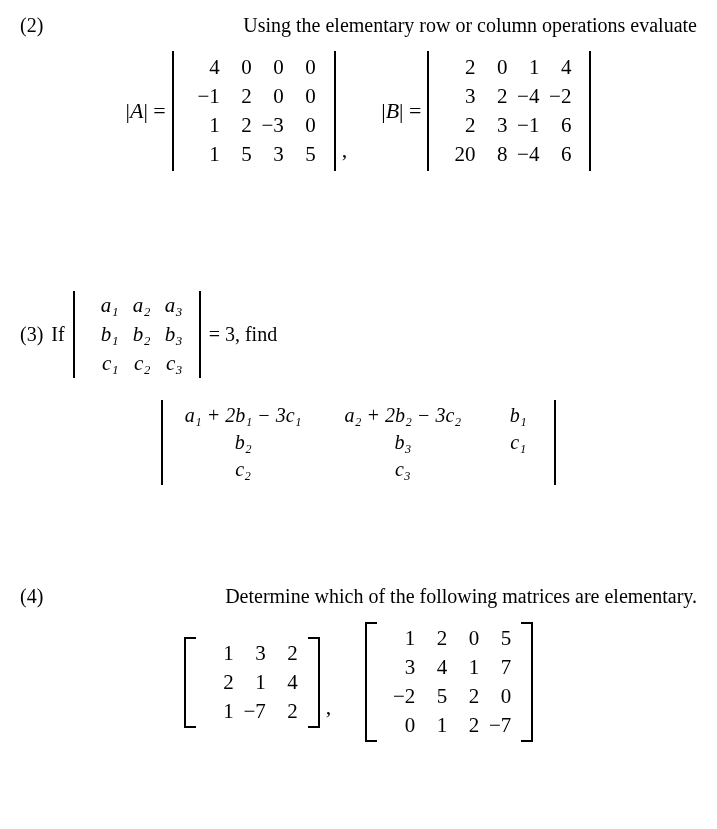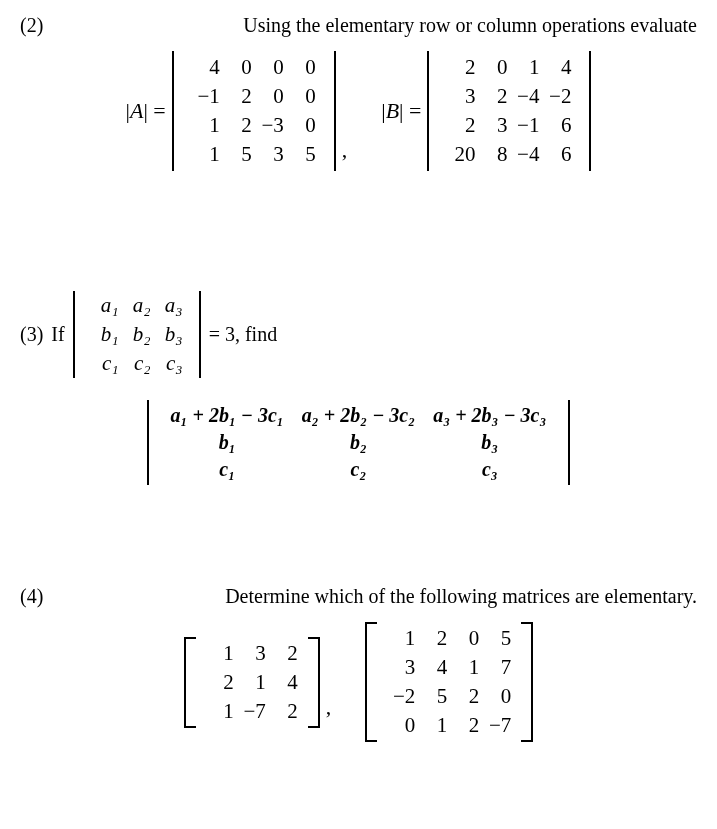--- a/index.html
+++ b/index.html
@@ -203,24 +203,23 @@
             <span class="cell it">c₂</span>
             <span class="cell it">c₃</span>
         </div>
         <div class="bar"></div>
       </div>
       <span>= 3, find</span>
     </div>
     <div class="p3-big">
       <div class="eq-block gap-big">
         <div class="bar"></div>
-        <div class="matrix cols-3" style="column-gap:6px;font-weight:bold;">
+        <div class="matrix cols-3" style="column-gap:31px;">
           <span class="cell center it">a₁ + 2b₁ − 3c₁</span>
             <span class="cell center it">a₂ + 2b₂ − 3c₂</span>
-            <span class="cell center it">a₃ + 2b₃ − 3c₃</span>
           <span class="cell center it">b₁</span>
             <span class="cell center it">b₂</span>
             <span class="cell center it">b₃</span>
           <span class="cell center it">c₁</span>
             <span class="cell center it">c₂</span>
             <span class="cell center it">c₃</span>
         </div>
         <div class="bar"></div>
       </div>
     </div>

